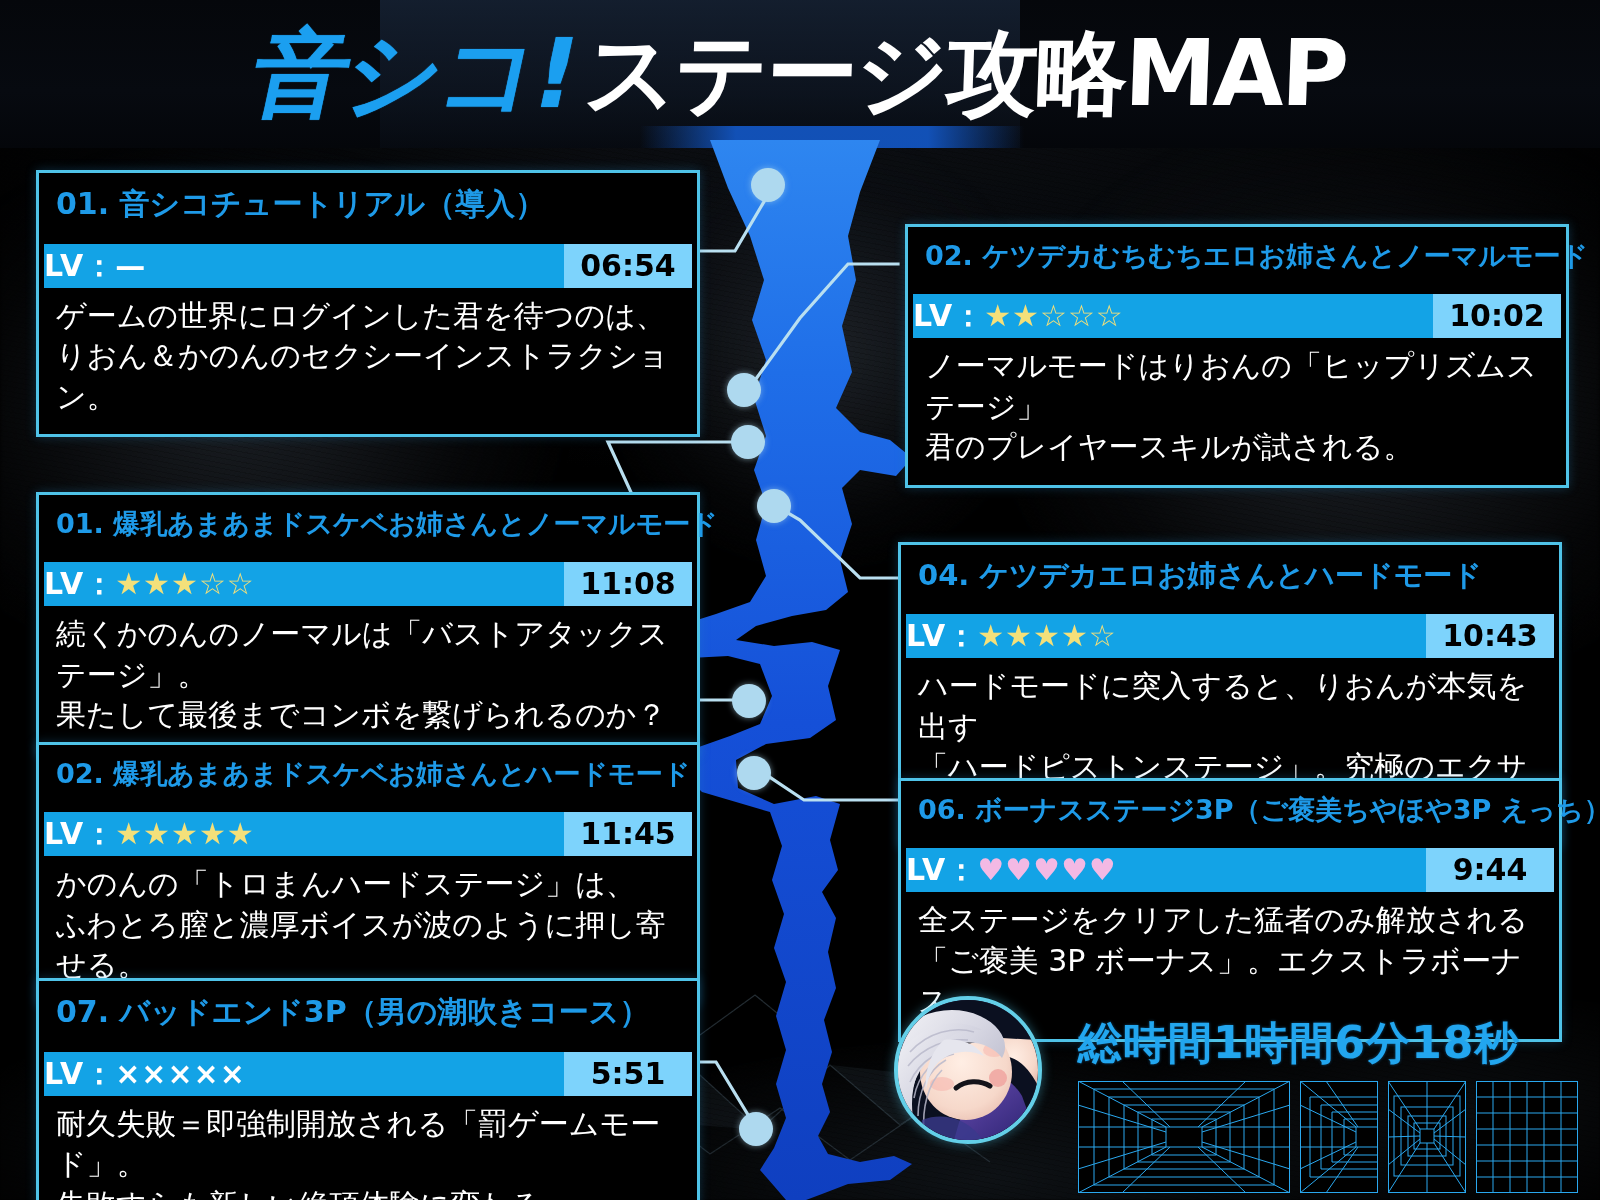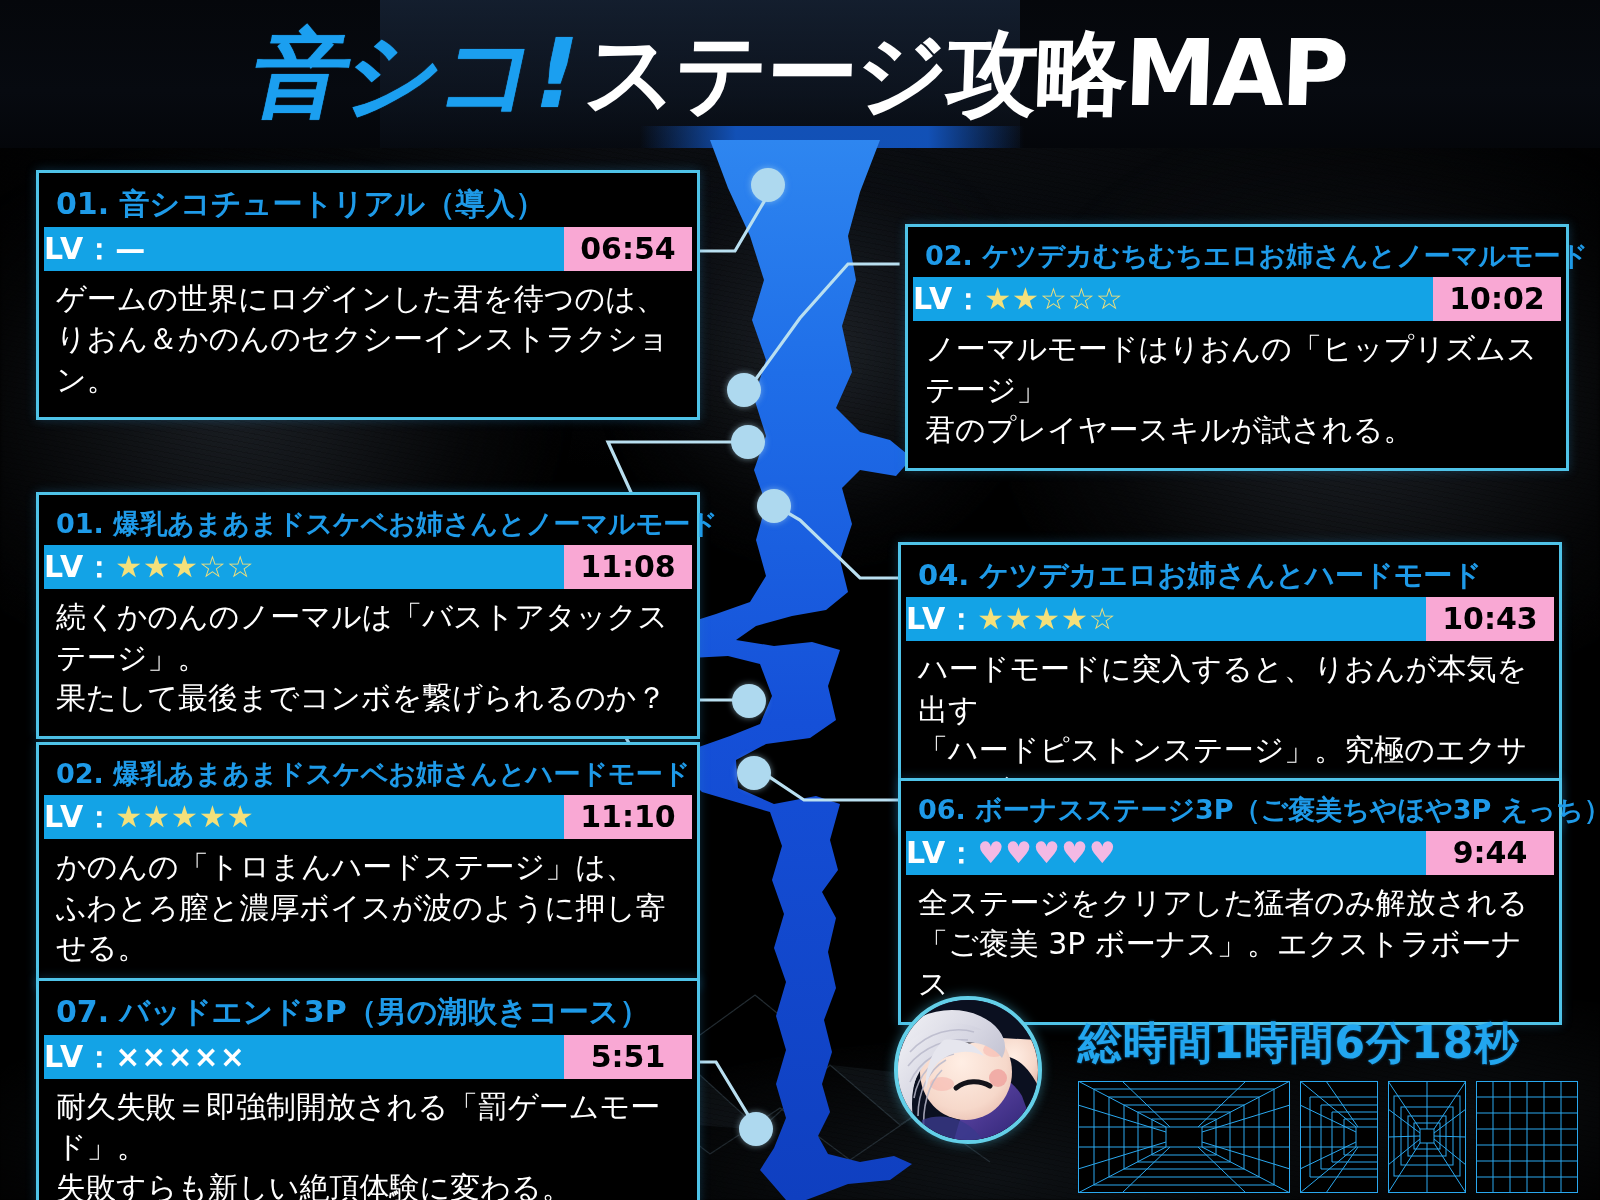--- a/index.html
+++ b/index.html
@@ -123,21 +123,21 @@
     background:#000;
     padding:5px;
     box-shadow:0 0 10px rgba(40,140,200,.30);
   }
   .card-inner{background:#000;}
   .card-title{
     color:#1e9ae8;
     font-size:30px;
     font-weight:bold;
     line-height:1.12;
-    padding:9px 12px 6px 12px;
+    padding:9px 12px 23px 12px;
     white-space:nowrap;
     letter-spacing:0px;
   }
   .lvrow{
     display:flex;align-items:stretch;
     height:44px;
     background:#13a3e6;
   }
   .lvtext{
     flex:1 1 auto;
@@ -147,21 +147,21 @@
     line-height:44px;
     letter-spacing:1px;
     white-space:nowrap;
     overflow:hidden;
   }
   .lvtext .mark-star{color:#f4e07a;}
   .lvtext .mark-heart{color:#f3b9e4;}
   .lvtext .mark-none{color:#ffffff;}
   .timebadge{
     flex:0 0 auto;
-    background:#f9a8d4;
+    background:#7dd3fc;
     color:#000000;
     font-size:30px;
     font-weight:bold;
     line-height:44px;
     padding:0 12px;
     min-width:104px;
     text-align:center;
     letter-spacing:0px;
     white-space:nowrap;
   }
@@ -339,21 +339,21 @@
     </div>
   </div>
 
   <div class="card" style="left:36px;top:742px;width:648px;">
     <div class="card-inner">
       <div class="card-title" style="font-size:27px;">02. 爆乳あまあまドスケベお姉さんとハードモード</div>
       <div class="lvrow">
         <div class="lvtext">
           <span>LV：</span><span class="mark-star">★★★★★</span>
         </div>
-        <div class="timebadge">11:10</div>
+        <div class="timebadge">11:45</div>
       </div>
       <div class="card-desc">かのんの「トロまんハードステージ」は、
 ふわとろ膣と濃厚ボイスが波のように押し寄せる。</div>
     </div>
   </div>
 
   <div class="card" style="left:898px;top:778px;width:648px;">
     <div class="card-inner">
       <div class="card-title" style="font-size:27px;">06. ボーナスステージ3P（ご褒美ちやほや3P えっち）</div>
       <div class="lvrow">

